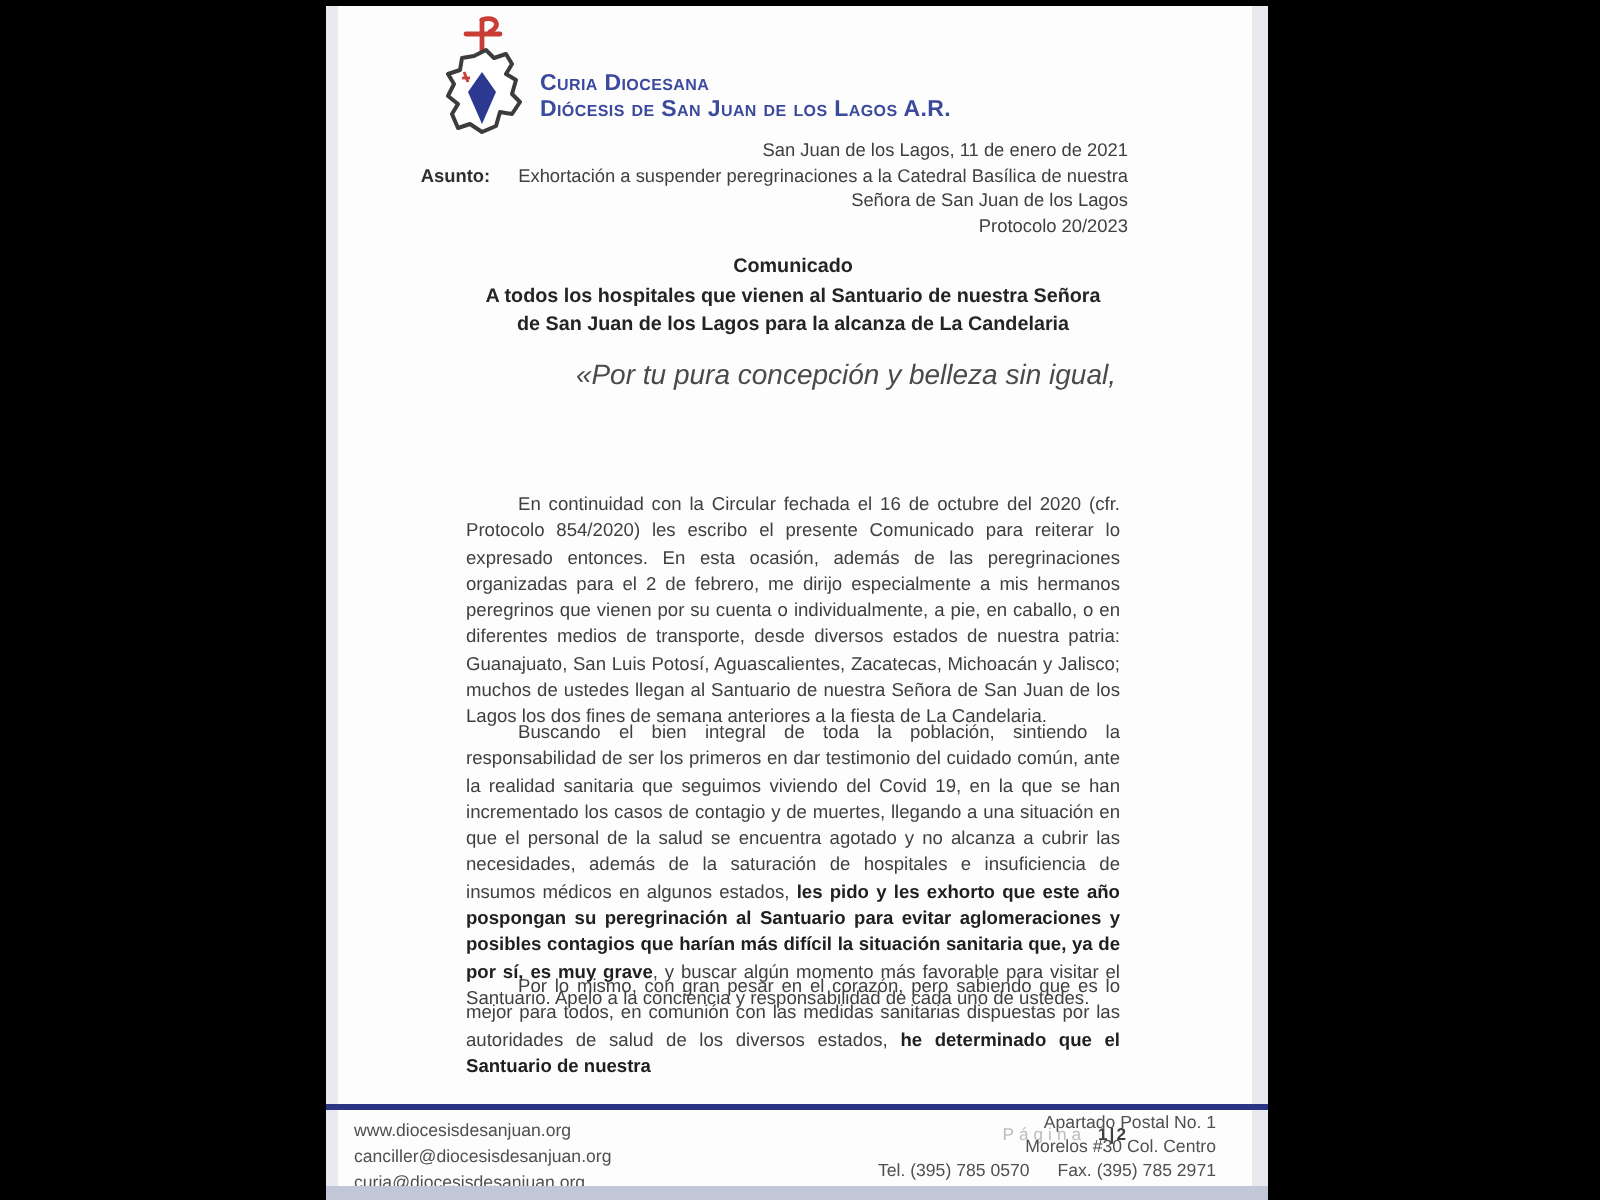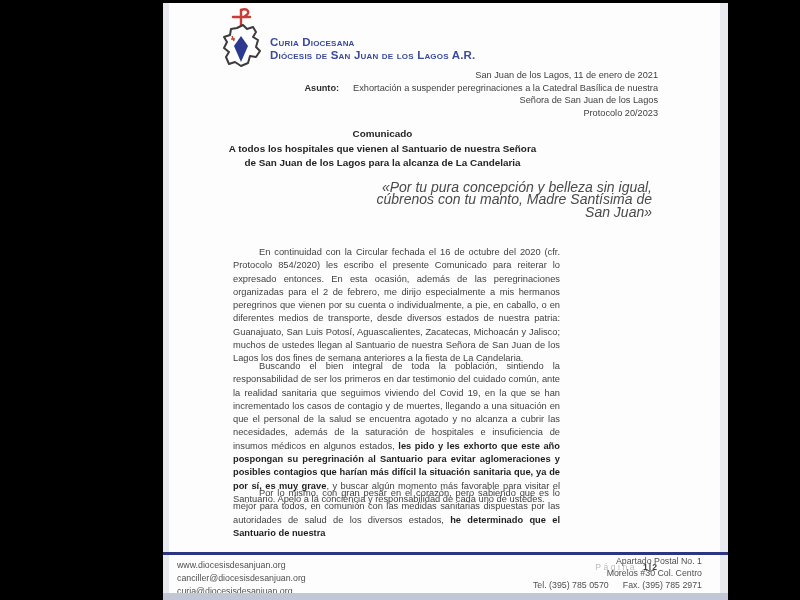--- a/index.html
+++ b/index.html
@@ -2,39 +2,39 @@
 <html><head>
 <meta charset="utf-8">
 <style>
   * { margin:0; padding:0; box-sizing:border-box; }
   html,body { width:800px; height:600px; }
   body { background:#000; font-family:"Liberation Sans", sans-serif; position:relative; overflow:hidden; }
 
   .stage { position:absolute; inset:0; background:#000; }
 
   .page {
-    position:absolute; left:163px; top:3px; width:565px; height:597px;
+    position:absolute; left:163px; top:3px; width:471px; height:597px;
     background:#fdfdfd;
     border-left:6px solid #e9e9f0; border-right:8px solid #e9e9f0;
   }
 
   
   .logo { position:absolute; left:51px; top:4px; width:46px; height:62px; }
   .org  { position:absolute; left:101px; top:33px; color:#3b4a9c; font-weight:bold;
           font-variant:small-caps; letter-spacing:.2px; }
   .org .l1 { font-size:11.5px; line-height:13px; }
   .org .l2 { font-size:11.5px; line-height:13px; }
 
   
   .meta { position:absolute; top:66px; right:62px; width:370px; text-align:right;
           font-size:9.2px; line-height:12.6px; color:#3f3f3f; }
   .meta .b { font-weight:bold; color:#2e2e2e; margin-right:14px; }
 
   
-  .title { position:absolute; top:124px; left:50px; width:327px; text-align:center;
+  .title { position:absolute; top:124px; left:64px; width:327px; text-align:center;
            font-weight:bold; color:#242424; font-size:9.9px; line-height:14.6px; }
 
   
   .epigraph { position:absolute; top:178px; right:68px; width:300px; text-align:right;
               font-style:italic; font-size:14px; line-height:12.4px; color:#4a4a4a; }
 
   
   .para { position:absolute; left:64px; width:327px; text-align:justify;
           font-size:9.3px; line-height:13.3px; color:#3f3f3f; text-indent:26px; }
   .p1 { top:209px; }
@@ -96,21 +96,20 @@
     </div>
 
     <div class="title">
       <div>Comunicado</div>
       <div>A todos los hospitales que vienen al Santuario de nuestra Señora</div>
       <div>de San Juan de los Lagos para la alcanza de La Candelaria</div>
     </div>
 
     <div class="epigraph">
       <div>«Por tu pura concepción y belleza sin igual,</div>
-      <div>cúbrenos con tu manto, Madre Santísima de San Juan»</div>
     </div>
 
 
     <div class="para p2">En continuidad con la Circular fechada el 16 de octubre del 2020 (cfr. Protocolo 854/2020) les escribo el presente Comunicado para reiterar lo expresado entonces. En esta ocasión, además de las peregrinaciones organizadas para el 2 de febrero, me dirijo especialmente a mis hermanos peregrinos que vienen por su cuenta o individualmente, a pie, en caballo, o en diferentes medios de transporte, desde diversos estados de nuestra patria: Guanajuato, San Luis Potosí, Aguascalientes, Zacatecas, Michoacán y Jalisco; muchos de ustedes llegan al Santuario de nuestra Señora de San Juan de los Lagos los dos fines de semana anteriores a la fiesta de La Candelaria.</div>
 
     <div class="para p3"><span>Buscando el bien integral de toda la población, sintiendo la responsabilidad de ser los primeros en dar testimonio del cuidado común, ante la realidad sanitaria que seguimos viviendo del Covid 19, en la que se han incrementado los casos de contagio y de muertes, llegando a una situación en que el personal de la salud se encuentra agotado y no alcanza a cubrir las necesidades, además de la saturación de hospitales e insuficiencia de insumos médicos en algunos estados, </span><b>les pido y les exhorto que este año pospongan su peregrinación al Santuario para evitar aglomeraciones y posibles contagios que harían más difícil la situación sanitaria que, ya de por sí, es muy grave</b><span>, y buscar algún momento más favorable para visitar el Santuario. Apelo a la conciencia y responsabilidad de cada uno de ustedes.</span></div>
 
     <div class="para p4"><span>Por lo mismo, con gran pesar en el corazón, pero sabiendo que es lo mejor para todos, en comunión con las medidas sanitarias dispuestas por las autoridades de salud de los diversos estados, </span><b>he determinado que el Santuario de nuestra</b></div>
 
     <div class="pagination">

